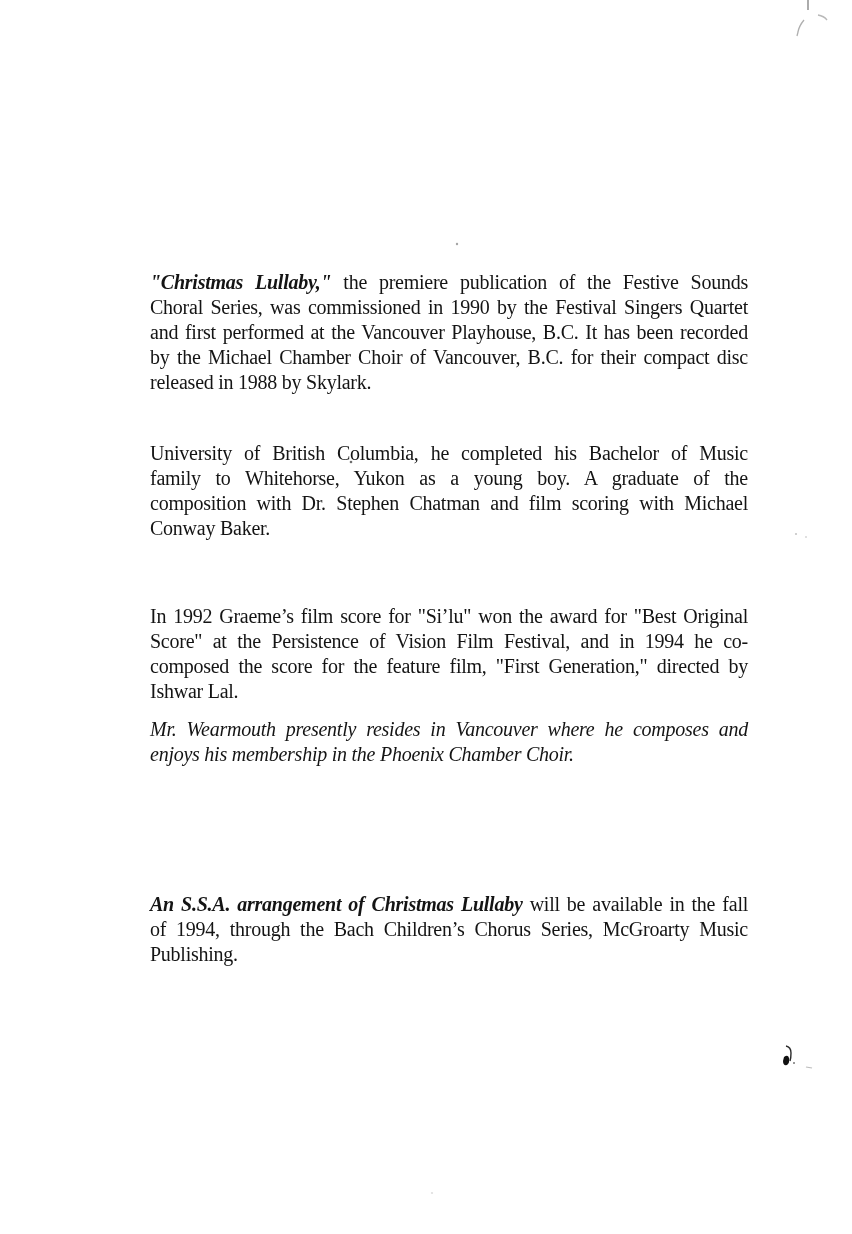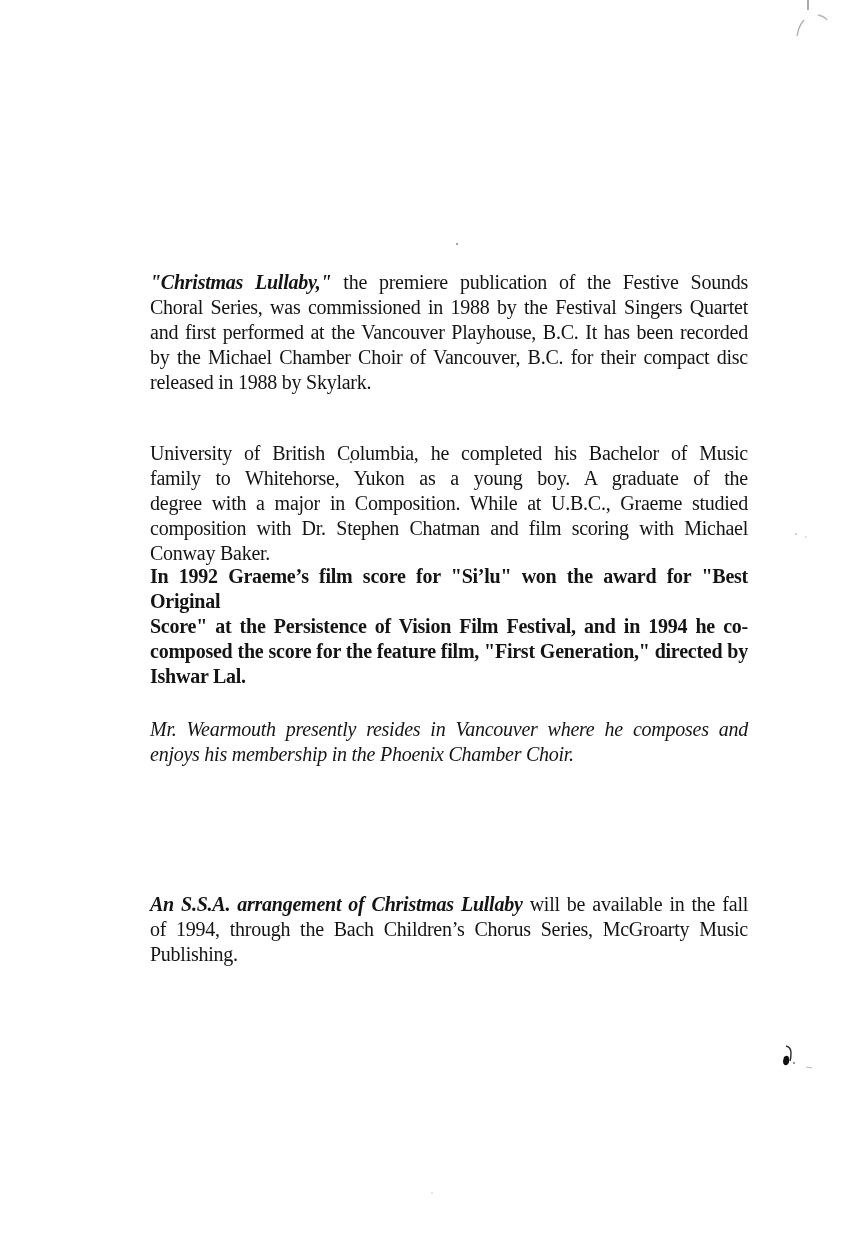--- a/index.html
+++ b/index.html
@@ -9,21 +9,21 @@
     background:#ffffff;
     overflow:hidden;
     font-family:"Liberation Serif","DejaVu Serif",serif;
     color:#141414;
   }
   .text-block{position:absolute;left:0;top:0;width:852px;height:1234px;}
   .para{position:absolute;left:150px;width:598px;}
   
   .para:nth-of-type(1){top:270px;}
   .para:nth-of-type(2){top:441px;}
-  .para:nth-of-type(3){top:564px;font-weight:bold;}
+  .para:nth-of-type(3){top:604px;}
   .para:nth-of-type(4){top:717px;font-style:italic;}
   .para:nth-of-type(5){top:892px;}
   .line{
     font-size:20px;
     line-height:25px;
     letter-spacing:-0.25px;
     text-align:justify;
     text-align-last:justify;
   }
   .line.last{text-align-last:left;}
@@ -31,29 +31,28 @@
   .artifacts{position:absolute;left:0;top:0;pointer-events:none;}
 </style>
 </head>
 <body>
 
 <div class="page">
 
   <div class="text-block">
       <div class="para">
         <div class="line"><span class="bi">"Christmas Lullaby,"</span><span> the premiere publication of the Festive Sounds</span></div>
-        <div class="line"><span>Choral Series, was commissioned in 1988 by the Festival Singers Quartet</span></div>
+        <div class="line"><span>Choral Series, was commissioned in 1990 by the Festival Singers Quartet</span></div>
         <div class="line"><span>and first performed at the Vancouver Playhouse, B.C.  It has been recorded</span></div>
         <div class="line"><span>by the Michael Chamber Choir of Vancouver, B.C. for their compact disc</span></div>
         <div class="line last"><span>released in 1988 by Skylark.</span></div>
       </div>
       <div class="para">
         <div class="line"><span>University of British Columbia, he completed his Bachelor of Music</span></div>
         <div class="line"><span>family to Whitehorse, Yukon as a young boy.  A graduate of the</span></div>
-        <div class="line"><span>degree with a major in Composition.  While at U.B.C., Graeme studied</span></div>
         <div class="line"><span>composition with Dr. Stephen Chatman and film scoring with Michael</span></div>
         <div class="line last"><span>Conway Baker.</span></div>
       </div>
       <div class="para">
         <div class="line"><span>In 1992 Graeme’s film score for "Si’lu" won the award for "Best Original</span></div>
         <div class="line"><span>Score" at the Persistence of Vision Film Festival, and in 1994 he co-</span></div>
         <div class="line"><span>composed the score for the feature film, "First Generation," directed by</span></div>
         <div class="line last"><span>Ishwar Lal.</span></div>
       </div>
       <div class="para">

